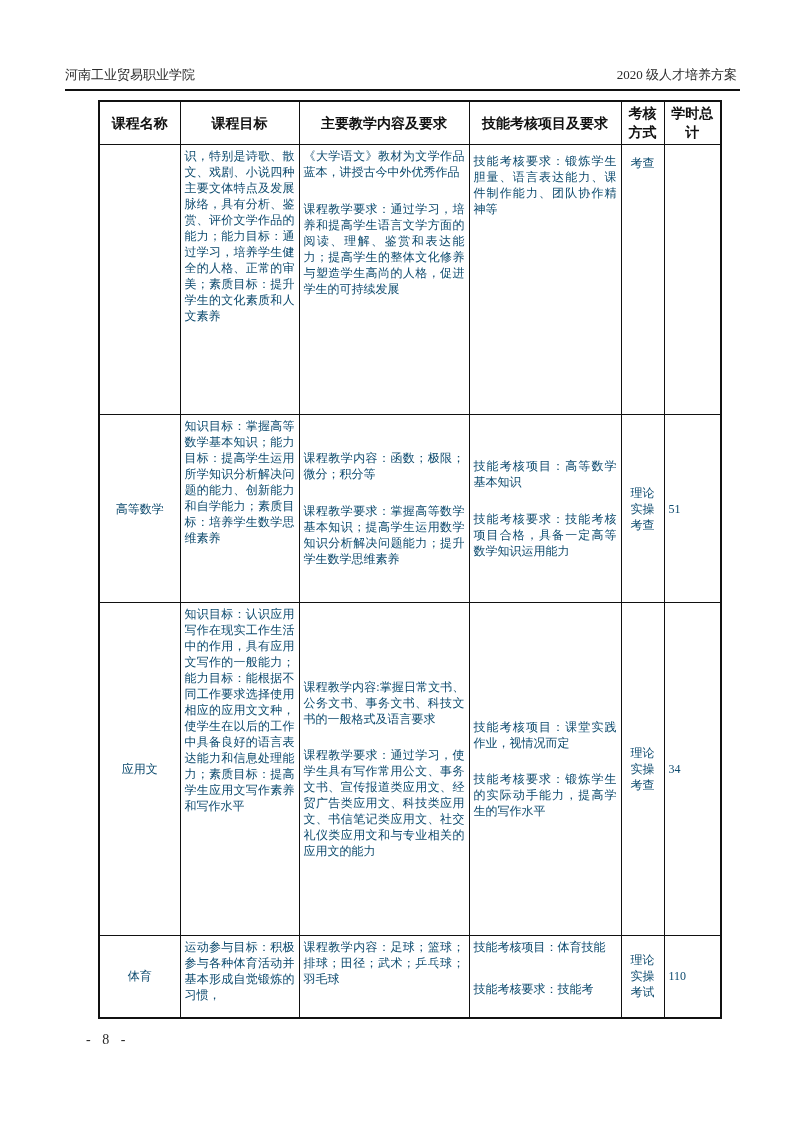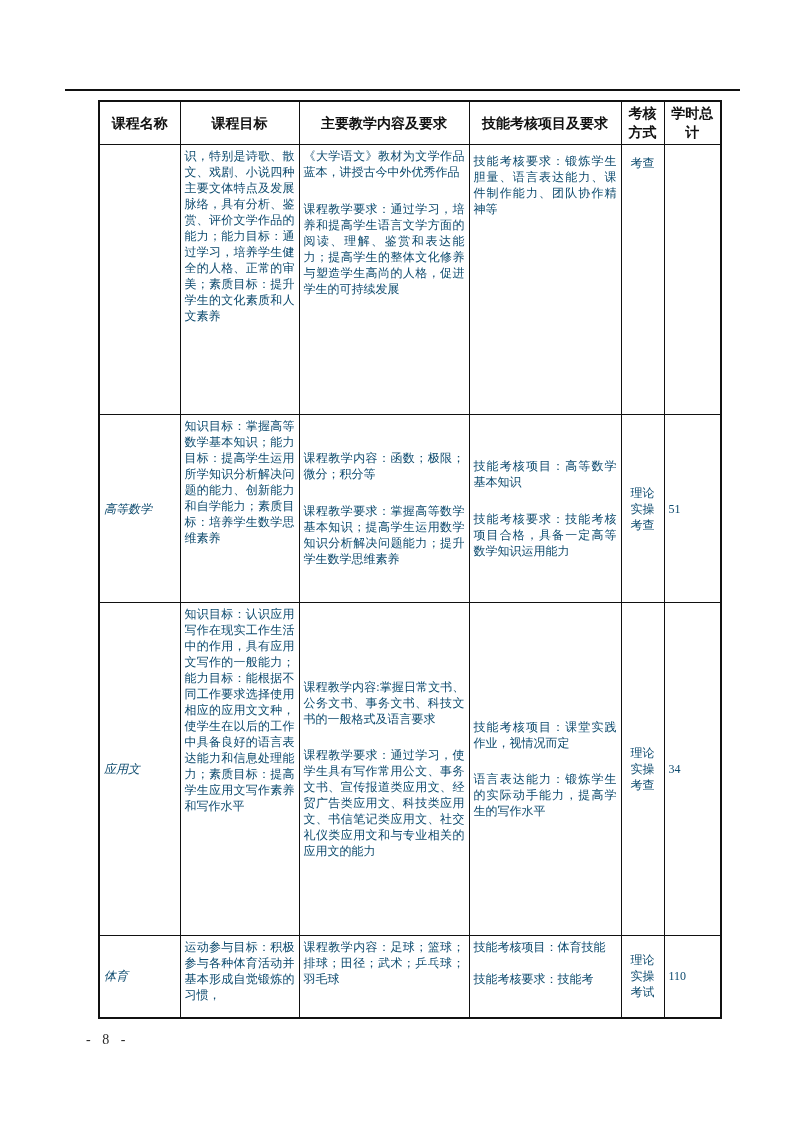--- a/index.html
+++ b/index.html
@@ -55,44 +55,48 @@
     vertical-align: middle;
     line-height: 19px;
     padding: 2px 2px;
     color: #111;
   }
   tr.hr  { height: 42px; }
   tr.r1  { height: 270px; }
   tr.r2  { height: 188px; }
   tr.r3  { height: 333px; }
   tr.r4  { height: 82px; }
-  td.c-name  { vertical-align: middle; font-style: italic; }
+  td.c-name  { text-align: center; vertical-align: middle; }
   td.c-hours { text-align: left; vertical-align: middle; margin-top: 24px; }
   td.c-method { text-align: center; vertical-align: middle; padding: 10px 1px; }
   td.v-top { vertical-align: top; }
   td.v-mid { vertical-align: middle; }
   .jt { text-align: justify; }
   .para { text-align: justify; margin: 0; }
   .para.gap { margin-top: 20.5px; }
-  .para.gap2 { margin-top: 16px; }
+  .para.gap2 { margin-top: 26px; }
   td.pad-top-1 { padding-top: 8px; }
   .page-number {
     position: absolute;
     left: 86px;
     top: 1032px;
     font-size: 14px;
     letter-spacing: 4px;
     color: #2a2a2a;
   }
 </style>
 </head>
 <body>
 
 <div class="page">
 
+  <div class="page-header">
+    <span>河南工业贸易职业学院</span>
+    <span>2020 级人才培养方案</span>
+  </div>
   <div class="header-rule"></div>
 
   <table class="course-table">
     <colgroup>
       <col style="width:81px">
         <col style="width:119px">
         <col style="width:170px">
       <col style="width:152px">
         <col style="width:43px">
         <col style="width:57px">
@@ -162,21 +166,21 @@
         </td>
         <td class="v-top">
           <div class="jt">知识目标：认识应用写作在现实工作生活中的作用，具有应用文写作的一般能力；能力目标：能根据不同工作要求选择使用相应的应用文文种，使学生在以后的工作中具备良好的语言表达能力和信息处理能力；素质目标：提高学生应用文写作素养和写作水平</div>
         </td>
         <td class="v-mid">
           <div class="para">课程教学内容:掌握日常文书、公务文书、事务文书、科技文书的一般格式及语言要求</div>
           <div class="para gap">课程教学要求：通过学习，使学生具有写作常用公文、事务文书、宣传报道类应用文、经贸广告类应用文、科技类应用文、书信笔记类应用文、社交礼仪类应用文和与专业相关的应用文的能力</div>
         </td>
         <td class="v-mid">
           <div class="para">技能考核项目：课堂实践作业，视情况而定</div>
-          <div class="para gap">语言表达能力：锻炼学生的实际动手能力，提高学生的写作水平</div>
+          <div class="para gap">技能考核要求：锻炼学生的实际动手能力，提高学生的写作水平</div>
         </td>
         <td class="c-method">
           <div>理论</div>
           <div>实操</div>
           <div>考查</div>
         </td>
         <td class="c-hours">
           <div>34</div>
         </td>
       </tr>

